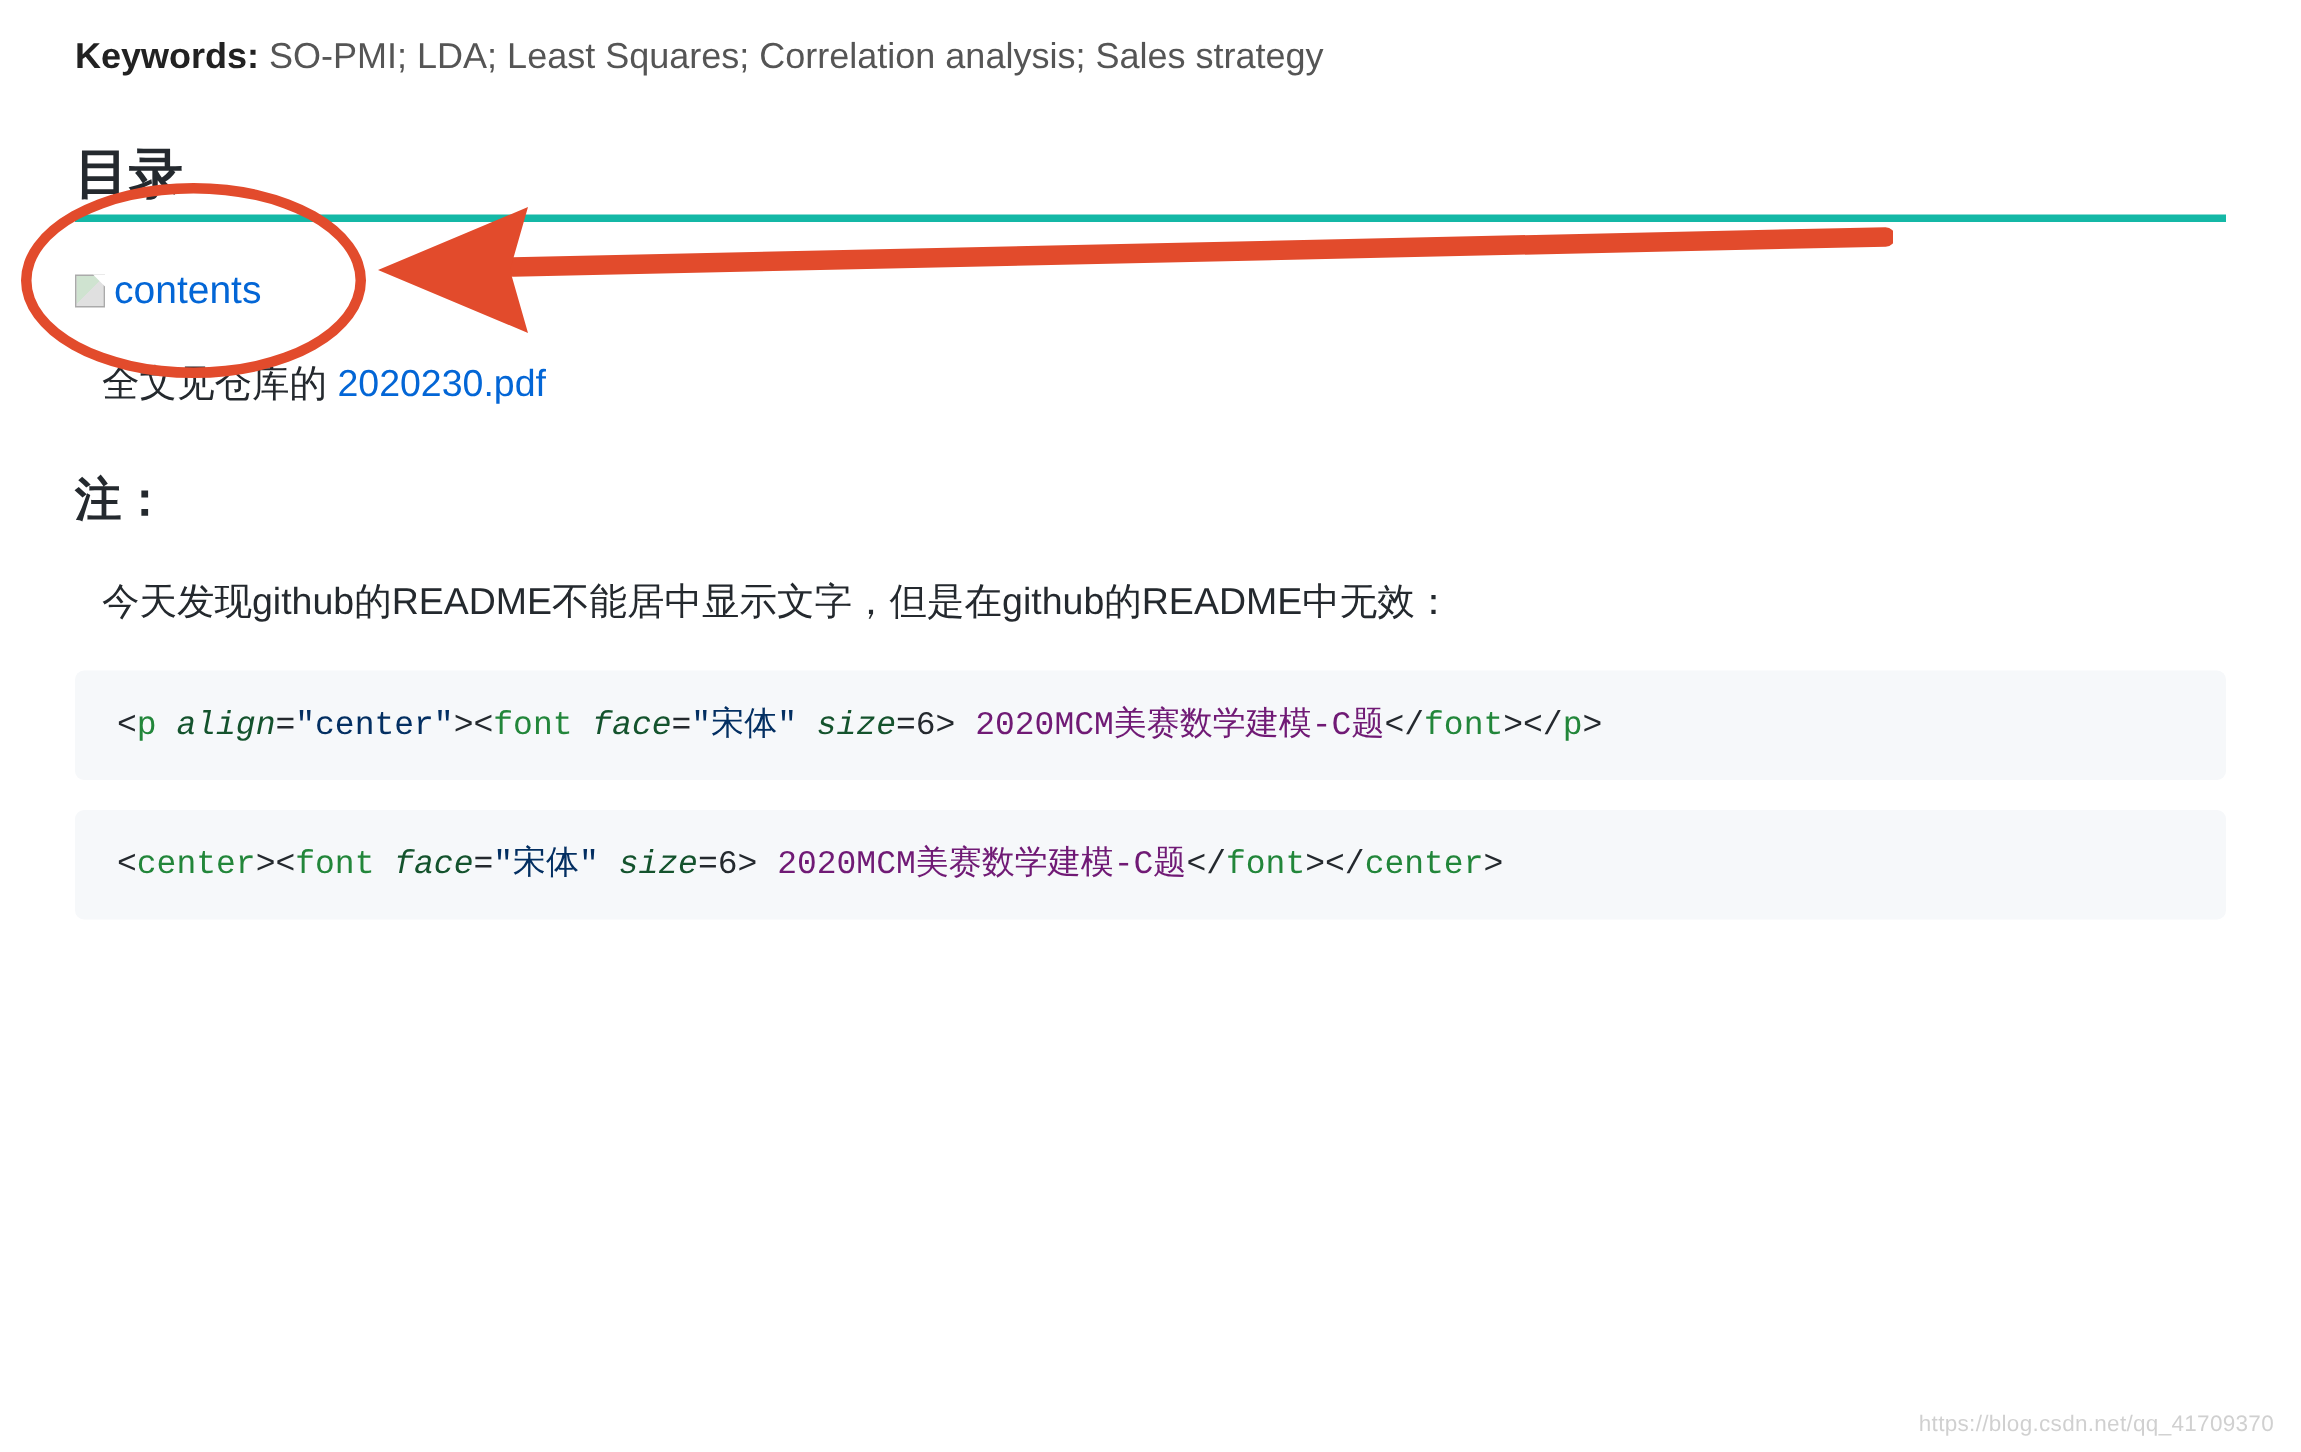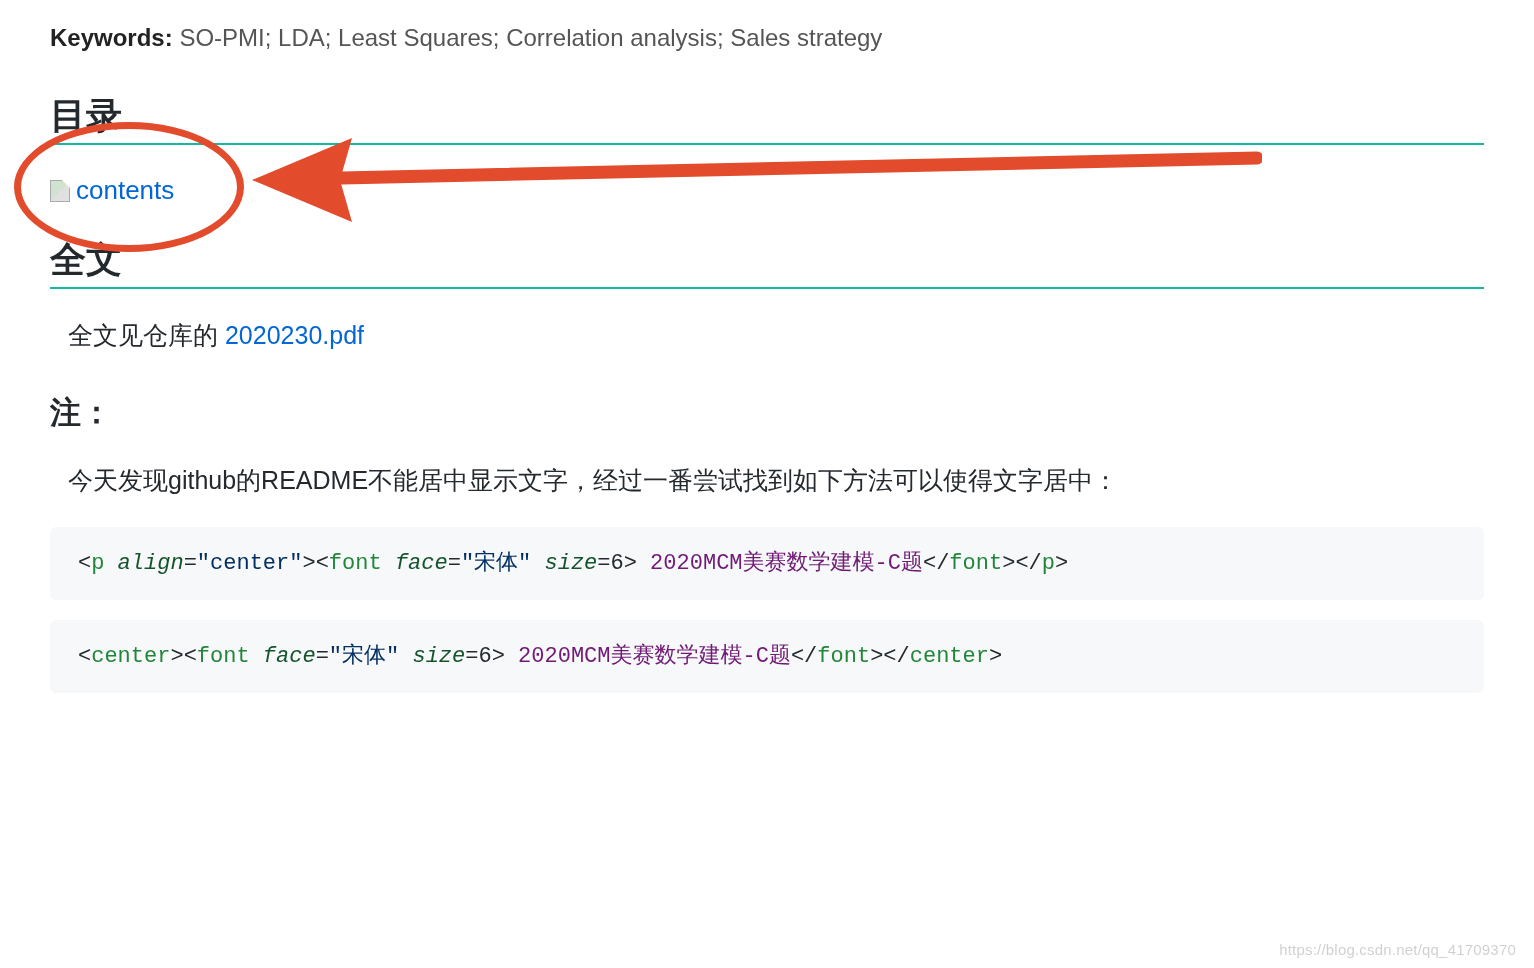--- a/index.html
+++ b/index.html
@@ -22,21 +22,21 @@
   .keywords-line .bold {
     font-weight: 700;
     color: #222;
     text-align: right;
   }
   h2.section-head {
     font-size: 36px;
     font-weight: 600;
     margin: 30px 0 10px 0;
     padding-bottom: 2px;
-    border-bottom: 2px solid #14b8a6;
+    border-bottom: 5px solid #14b8a6;
     color: #24292e;
   }
   .broken-img-wrap {
     margin: 30px 0 28px 0;
     display: flex;
     align-items: center;
     text-align: right;
   }
   .broken-img-icon {
     width: 20px;
@@ -133,29 +133,28 @@
     <span>SO-PMI; LDA; Least Squares; Correlation analysis; Sales strategy</span>
   </p>
 
   <h2 class="section-head">目录</h2>
 
   <div class="broken-img-wrap">
     <span class="broken-img-icon"></span>
     <span class="broken-alt">contents</span>
   </div>
 
-  <h2 class="section-head">全文</h2>
 
   <p class="para">
     <span>全文见仓库的 </span><a href="#" class="link">2020230.pdf</a>
   </p>
 
   <h3 class="sub-head">注：</h3>
 
-  <p class="para">今天发现github的README不能居中显示文字，经过一番尝试找到如下方法可以使得文字居中：</p>
+  <p class="para">今天发现github的README不能居中显示文字，但是在github的README中无效：</p>
 
   <pre class="code-block"><span class="t-punct">&lt;</span><span class="t-tag">p</span><span class="t-punct"> </span><span class="t-attr">align</span><span class="t-punct">=</span><span class="t-str">"center"</span><span class="t-punct">&gt;</span><span class="t-punct">&lt;</span><span class="t-tag">font</span><span class="t-punct"> </span><span class="t-attr">face</span><span class="t-punct">=</span><span class="t-str">"宋体"</span><span class="t-punct"> </span><span class="t-attr">size</span><span class="t-punct">=</span><span class="t-num">6</span><span class="t-punct">&gt;</span><span class="t-text"> 2020MCM美赛数学建模-C题</span><span class="t-punct">&lt;/</span><span class="t-tag">font</span><span class="t-punct">&gt;</span><span class="t-punct">&lt;/</span><span class="t-tag">p</span><span class="t-punct">&gt;</span></pre>
 
 
   <pre class="code-block"><span class="t-punct">&lt;</span><span class="t-tag">center</span><span class="t-punct">&gt;</span><span class="t-punct">&lt;</span><span class="t-tag">font</span><span class="t-punct"> </span><span class="t-attr">face</span><span class="t-punct">=</span><span class="t-str">"宋体"</span><span class="t-punct"> </span><span class="t-attr">size</span><span class="t-punct">=</span><span class="t-num">6</span><span class="t-punct">&gt;</span><span class="t-text"> 2020MCM美赛数学建模-C题</span><span class="t-punct">&lt;/</span><span class="t-tag">font</span><span class="t-punct">&gt;</span><span class="t-punct">&lt;/</span><span class="t-tag">center</span><span class="t-punct">&gt;</span></pre>
 
 </div>
 
 <div class="annot" style="left:0;top:0;width:100%;height:100%;">
   <div class="circle"></div>

